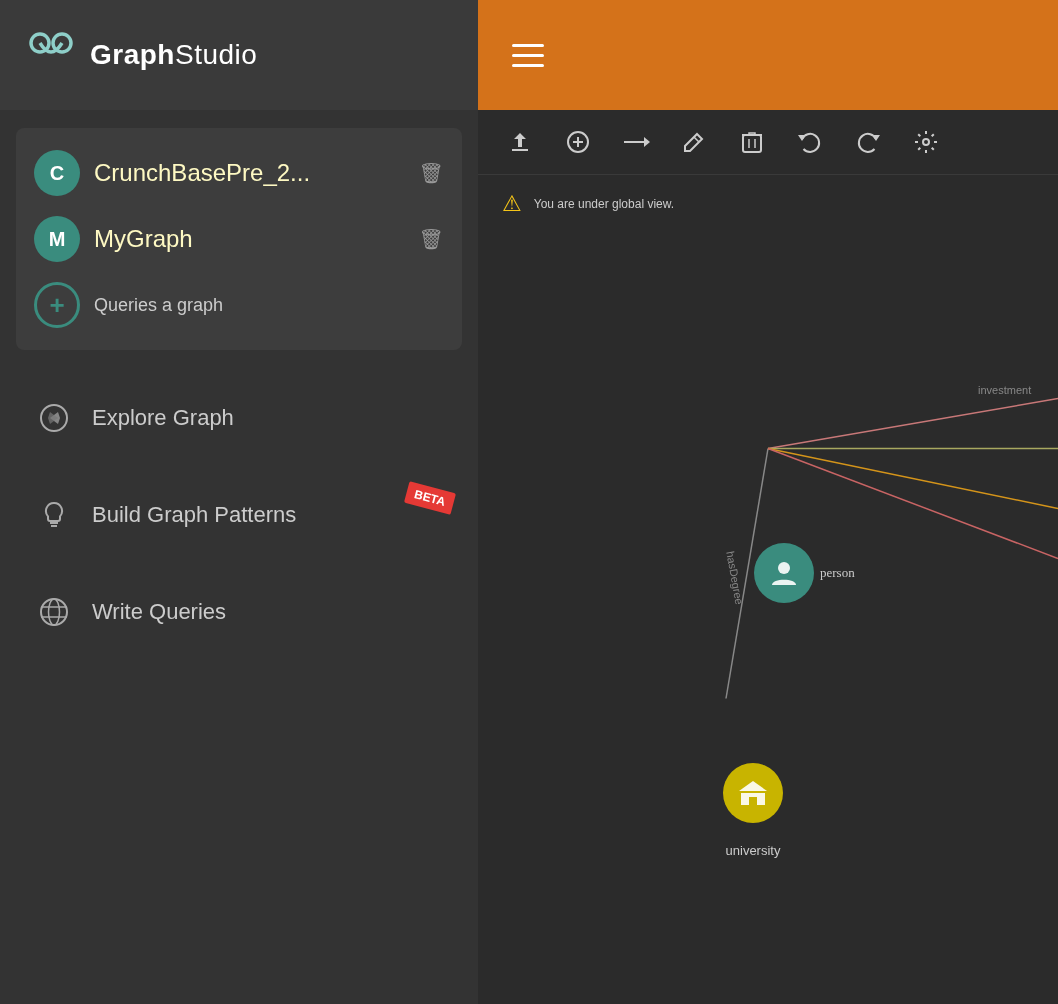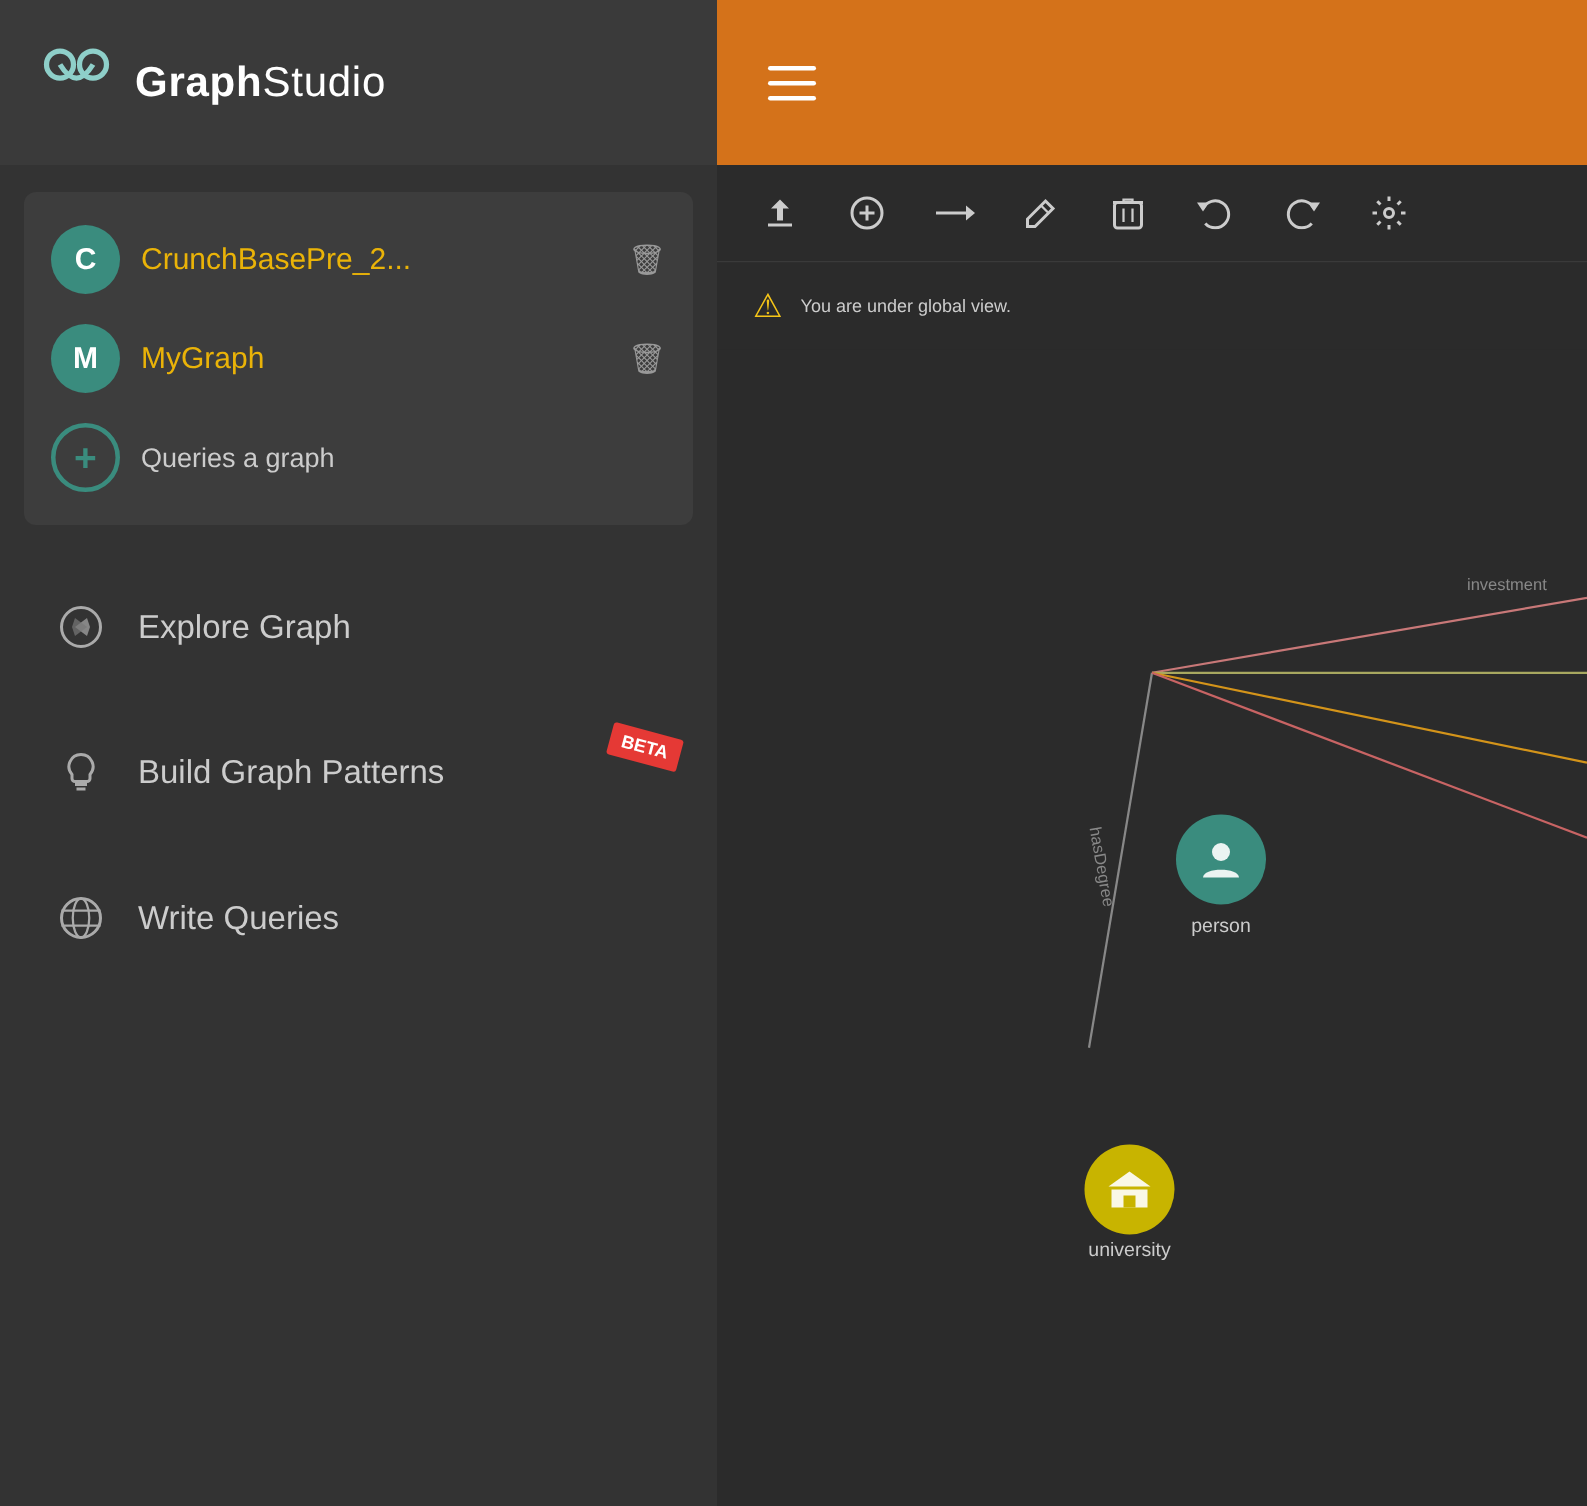--- a/index.html
+++ b/index.html
@@ -116,22 +116,22 @@
     }
 
     .graph-avatar.outline {
       background: transparent;
       border: 3px solid #3a8c7e;
       color: #3a8c7e;
       font-size: 26px;
     }
 
     .graph-name {
-      color: #eab308;
-      font-size: 20px;
+      color: #fef9c3;
+      font-size: 24px;
       flex: 1;
     }
 
     .create-label {
       color: #ccc;
       font-size: 18px;
     }
 
     .trash-icon {
       color: #999;
@@ -263,26 +263,27 @@
     .graph-canvas {
       flex: 1;
       position: relative;
       background: #2b2b2b;
       overflow: hidden;
     }
 
     
     .node-person {
       position: absolute;
-      left: 306px;
+      left: 276px;
       top: 310px;
       display: flex;
-      flex-direction: column;
+      flex-direction: row;
       align-items: center;
       gap: 6px;
+      font-family: Liberation Serif, serif;
     }
 
     .node-circle {
       width: 60px;
       height: 60px;
       border-radius: 50%;
       display: flex;
       align-items: center;
       justify-content: center;
       font-size: 26px;
@@ -301,21 +302,21 @@
       font-size: 13px;
     }
 
     .node-university {
       position: absolute;
       left: 245px;
       top: 530px;
       display: flex;
       flex-direction: column;
       align-items: center;
-      gap: 2px;
+      gap: 20px;
     }
 
     
     .graph-svg {
       position: absolute;
       top: 0;
       left: 0;
       width: 100%;
       height: 100%;
       pointer-events: none;

